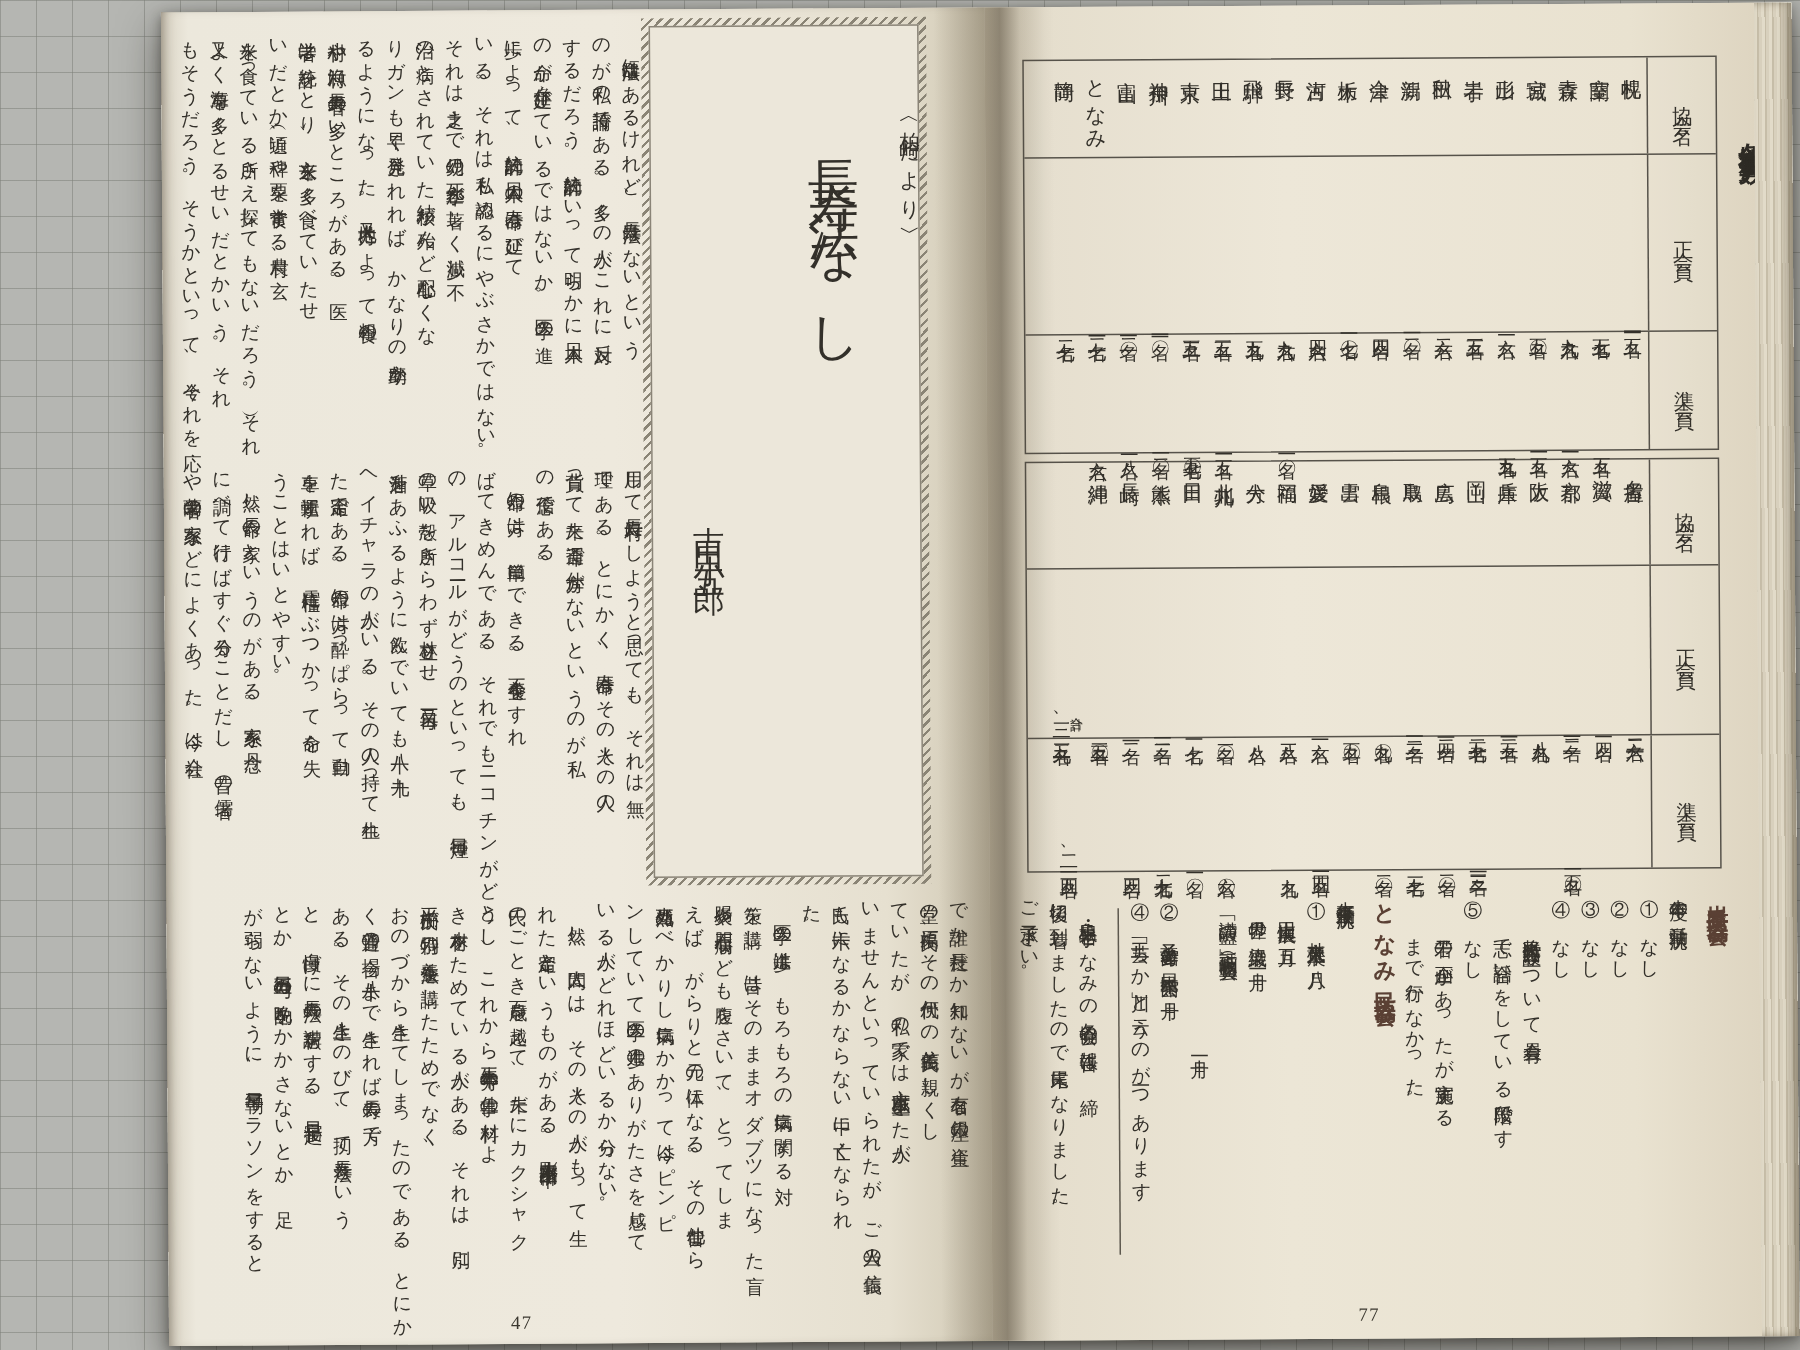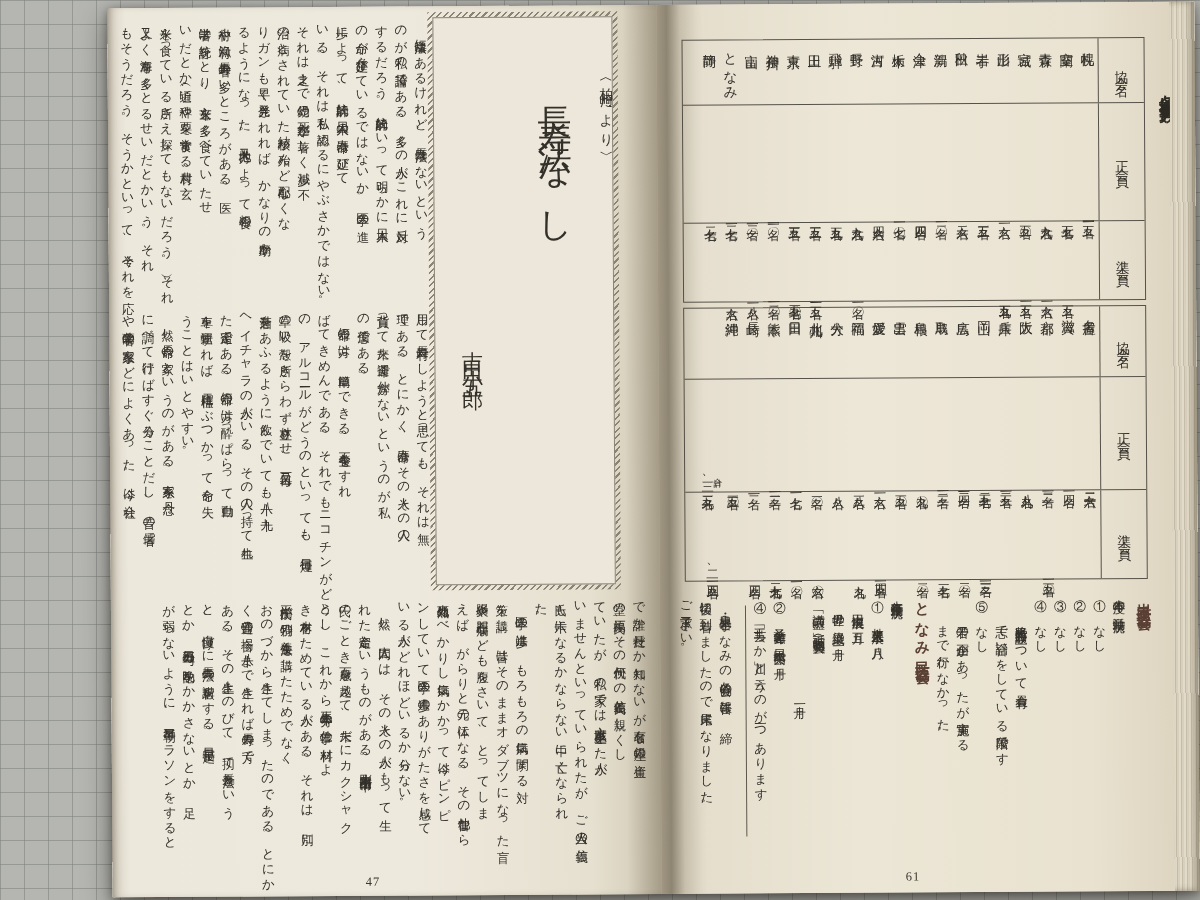--- a/index.html
+++ b/index.html
@@ -79,21 +79,21 @@
     position:absolute;left:499px;top:80px;writing-mode:vertical-rl;
     font-size:16.5px;font-weight:bold;letter-spacing:.12em;color:#2e2b25;
   }
   .table-title .note{font-size:10.5px;font-weight:normal;letter-spacing:.02em;}
   
   .band1{left:5px;top:10px;width:314px;height:283px;}
   .band2{left:5px;top:298px;width:314px;height:288px;}
   .band3{left:3px;top:588px;width:531px;height:285px;}
   .report{left:29px;top:587px;width:462px;height:296px;}
   .pagenum{position:absolute;font-size:12.5px;letter-spacing:1px;color:#3a372f;}
-  .pn-left{left:228px;top:868px;margin-left:25px;}
+  .pn-left{left:228px;top:868px;}
   .pn-right{left:244px;top:866px;}
 </style>
 </head>
 <body>
 
 <div class="book">
 
   <div class="page page-left">
 
     <div class="vband band1">
@@ -581,18 +581,18 @@
         <div class="vline" style="padding-top: 1.05em;">講演「藍の話」高坂制立（会員）</div>
         <div class="vline" style="padding-top: 8.4em;">十一月</div>
         <div class="vline">②　益子参考館と日本民芸館　十月</div>
         <div class="vline">④　工芸「ちか川」と云うのが一つあります</div>
         <div class="vdivider"></div>
         <div class="vline" style="padding-top: 1.05em;">島根・岩手・となみの各協会の報告は、締</div>
         <div class="vline">切後に到着しましたので末尾になりました。</div>
         <div class="vline">ご了承下さい。</div>
       </div>
 
-    <div class="pagenum pn-right">61</div>
+    <div class="pagenum pn-right">77</div>
   </div>
 
   <div class="fore-edge"></div>
   <div class="gutter"></div>
 </div>
 
 </body></html>

